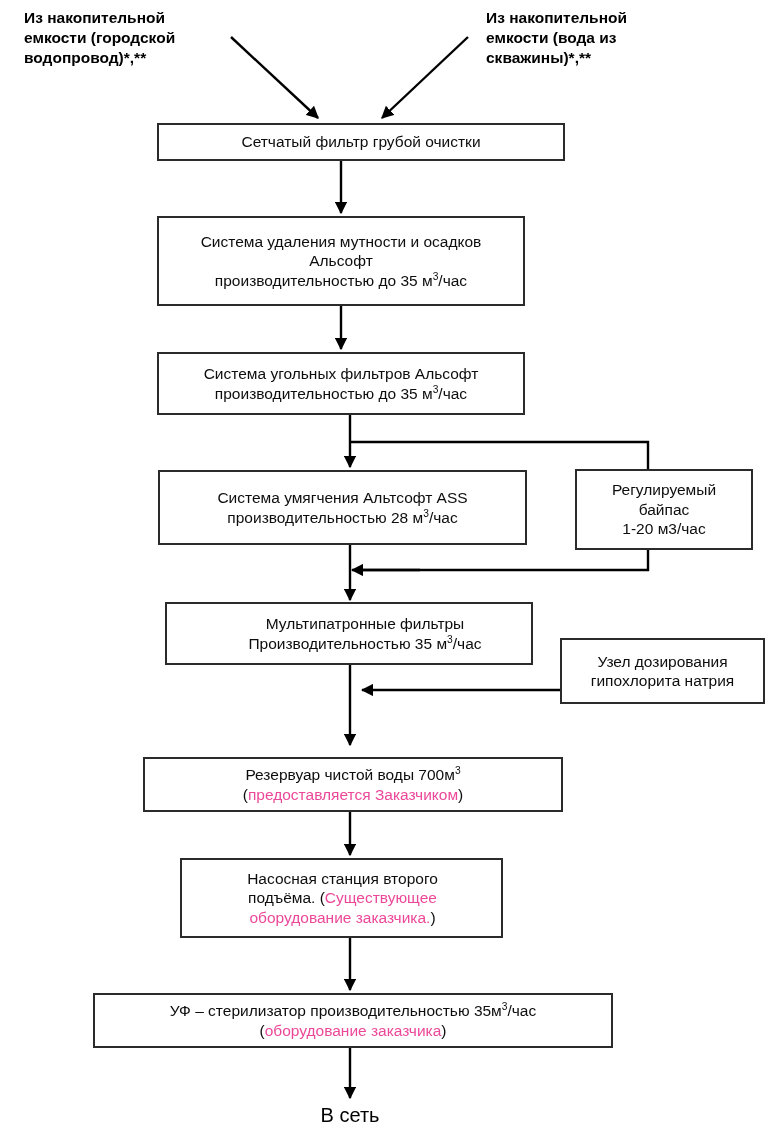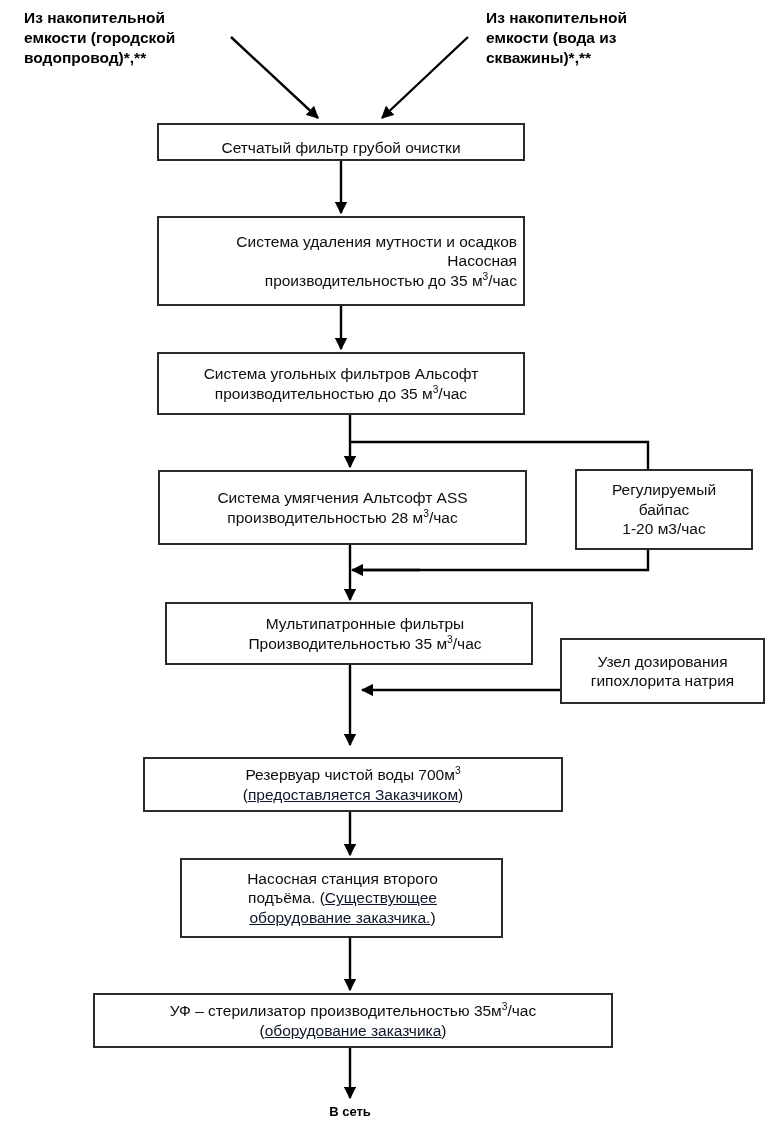--- a/index.html
+++ b/index.html
@@ -44,26 +44,26 @@
   .src-label {
     position: absolute;
     font-weight: bold;
     font-size: 15.5px;
     line-height: 1.28;
     text-align: left;
     color: #000000;
   }
   .endpoint-label {
     position: absolute;
-    font-weight: bold;
-    font-size: 13px;
+    font-weight: normal;
+    font-size: 20px;
     text-align: center;
     color: #000000;
   }
-  .blue { color: #0f172a; text-decoration: underline; }
+  .blue { color: #ec4899; }
   sup {
     font-size: 0.66em;
     vertical-align: super;
     line-height: 0;
   }
 </style>
 </head>
 <body>
 
 <div id="canvas">
@@ -104,28 +104,28 @@
   </svg>
 
   <div class="src-label" style="left:24px; top:8px; width:196px;">
     <span>Из накопительной емкости (городской водопровод)*,**</span>
   </div>
 
   <div class="src-label" style="left:486px; top:8px; width:190px;">
     <span>Из накопительной емкости (вода из скважины)*,**</span>
   </div>
 
-  <div class="node" style="left:157px; top:123px; width:368px; height:38px;align-items:flex-end;">
+  <div class="node" style="left:157px; top:123px; width:408px; height:38px;">
     <span class="txt">Сетчатый фильтр грубой очистки</span>
   </div>
 
-  <div class="node" style="left:157px; top:216px; width:368px; height:90px;text-align:right;">
+  <div class="node" style="left:157px; top:216px; width:368px; height:90px;">
     <span class="txt">
       <span>Система удаления мутности и осадков</span><br>
-      <span>Насосная</span><br>
+      <span>Альсофт</span><br>
       <span>производительностью до 35 м</span><sup>3</sup><span>/час</span>
     </span>
   </div>
 
   <div class="node" style="left:157px; top:352px; width:368px; height:63px;align-items:center;">
     <span class="txt">
       <span>Система угольных фильтров Альсофт</span><br>
       <span>производительностью до 35 м</span><sup>3</sup><span>/час</span>
     </span>
   </div>

